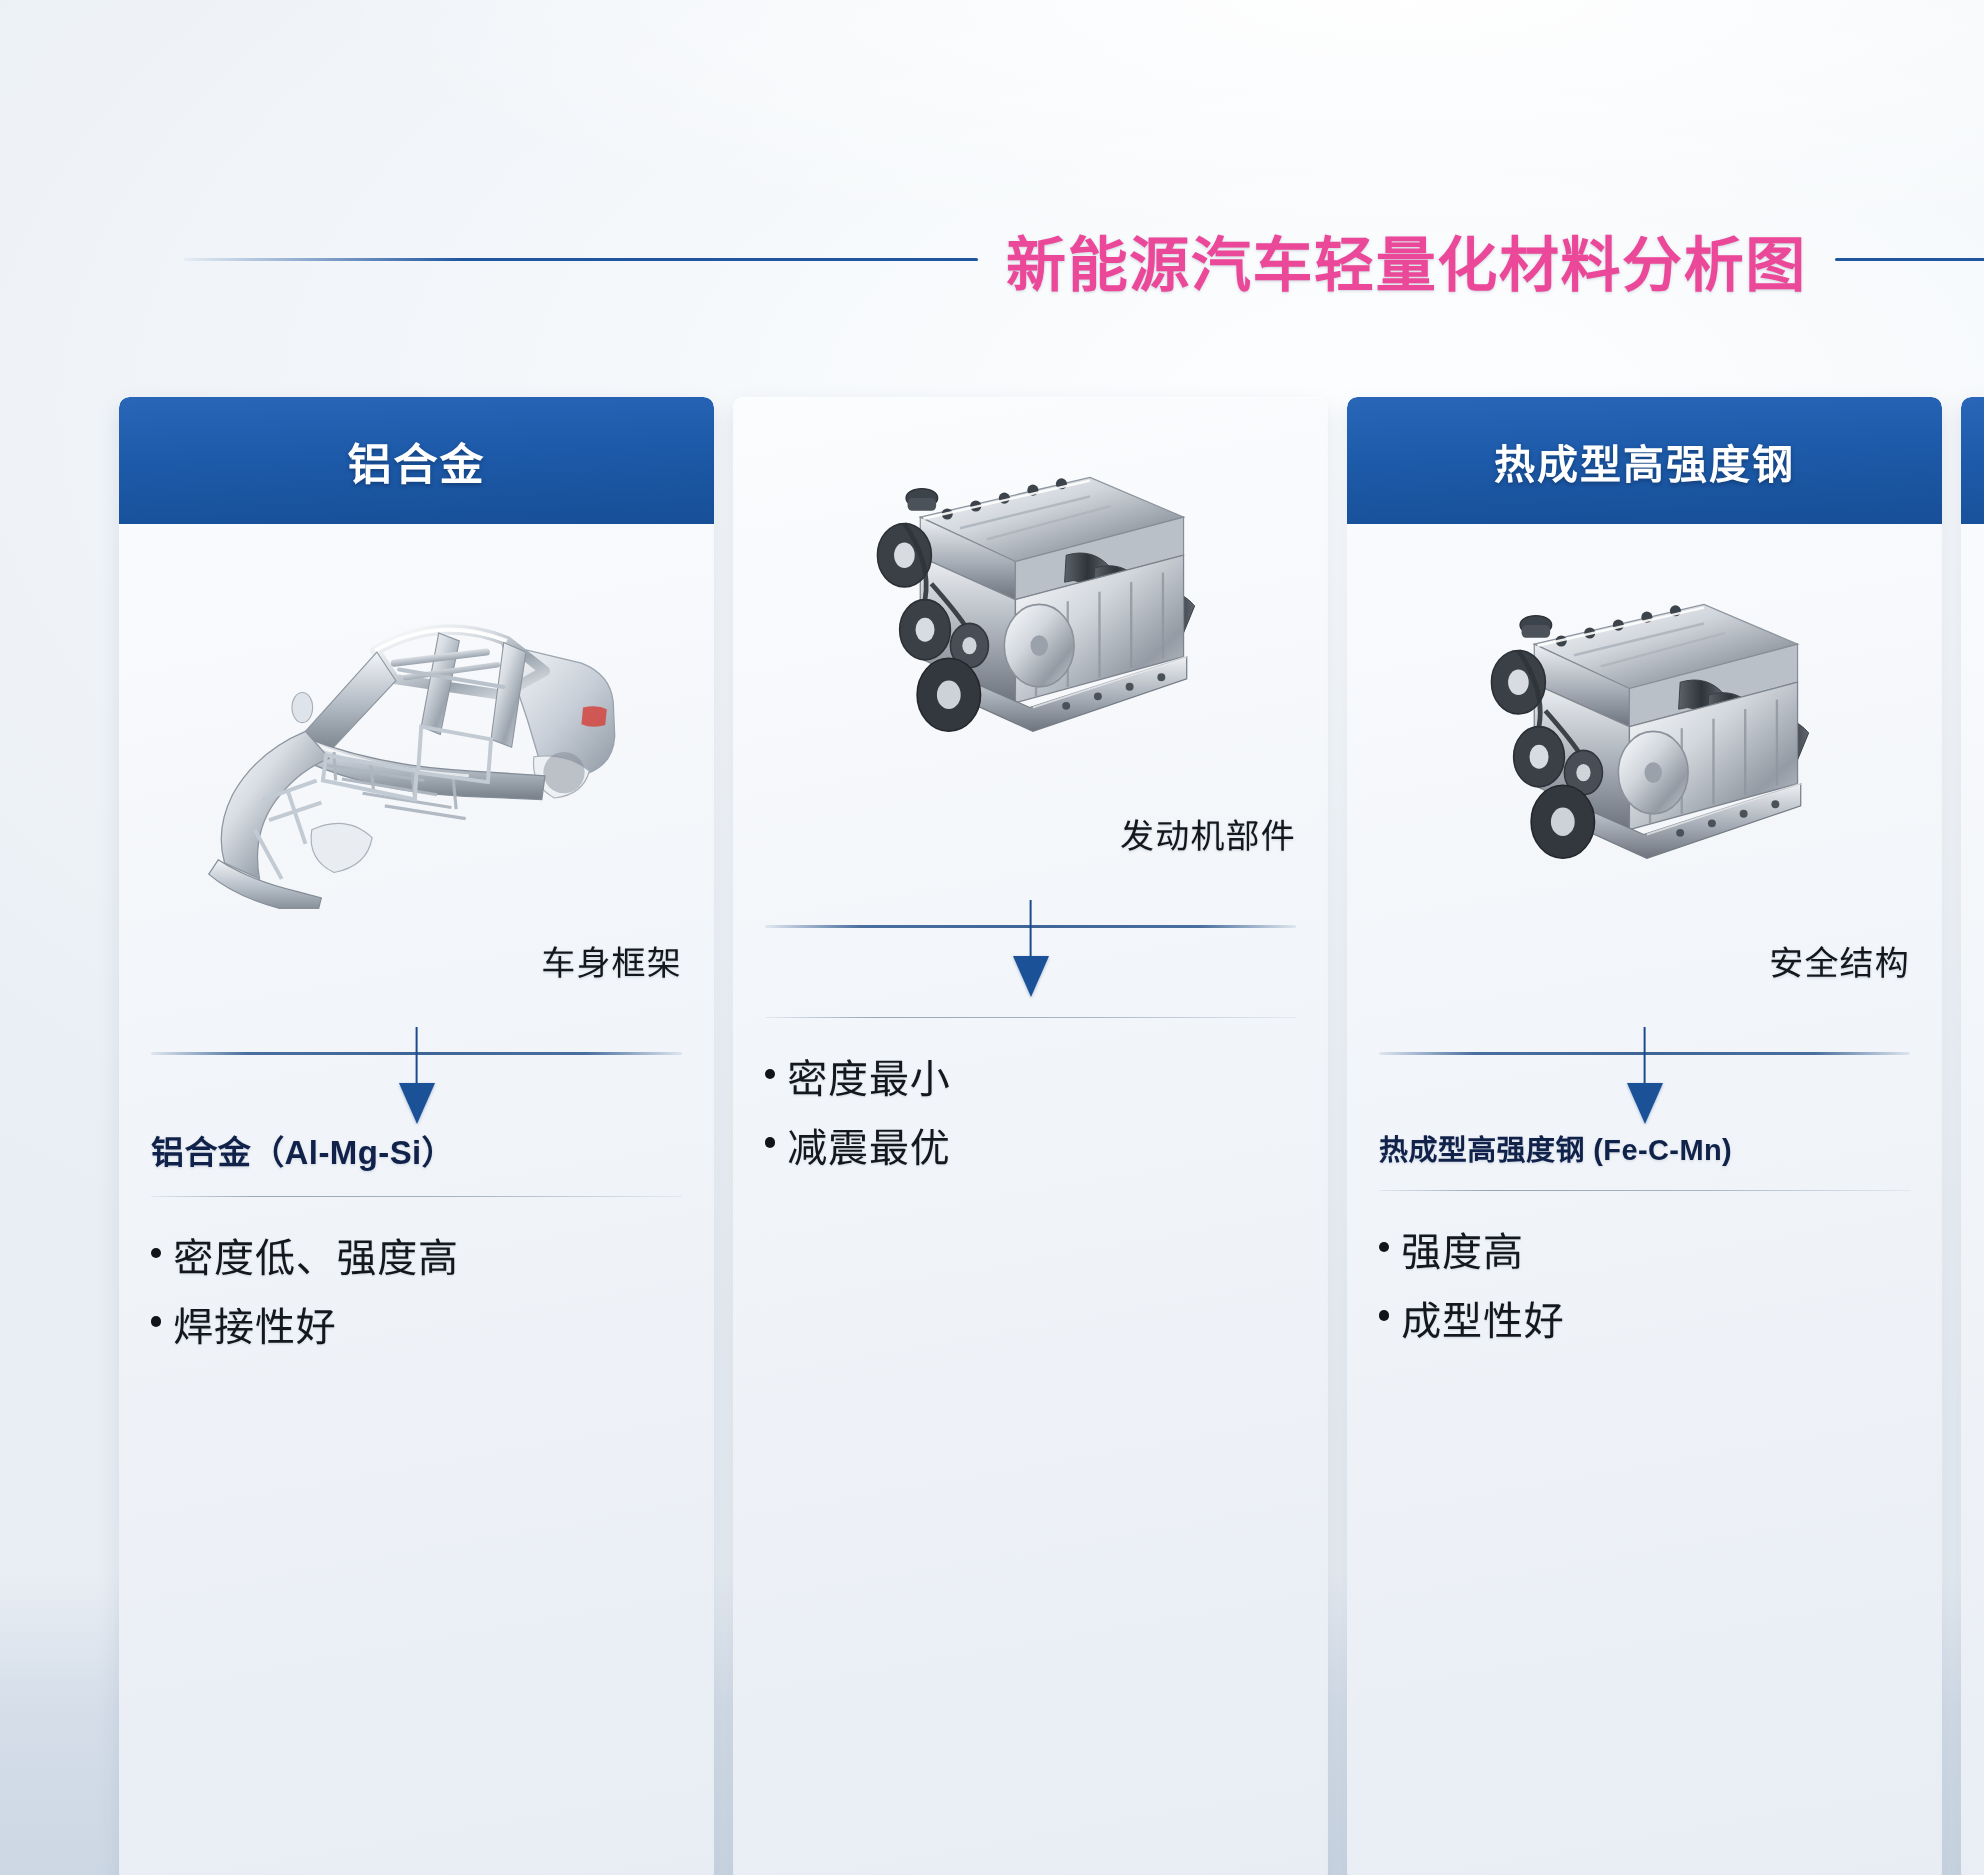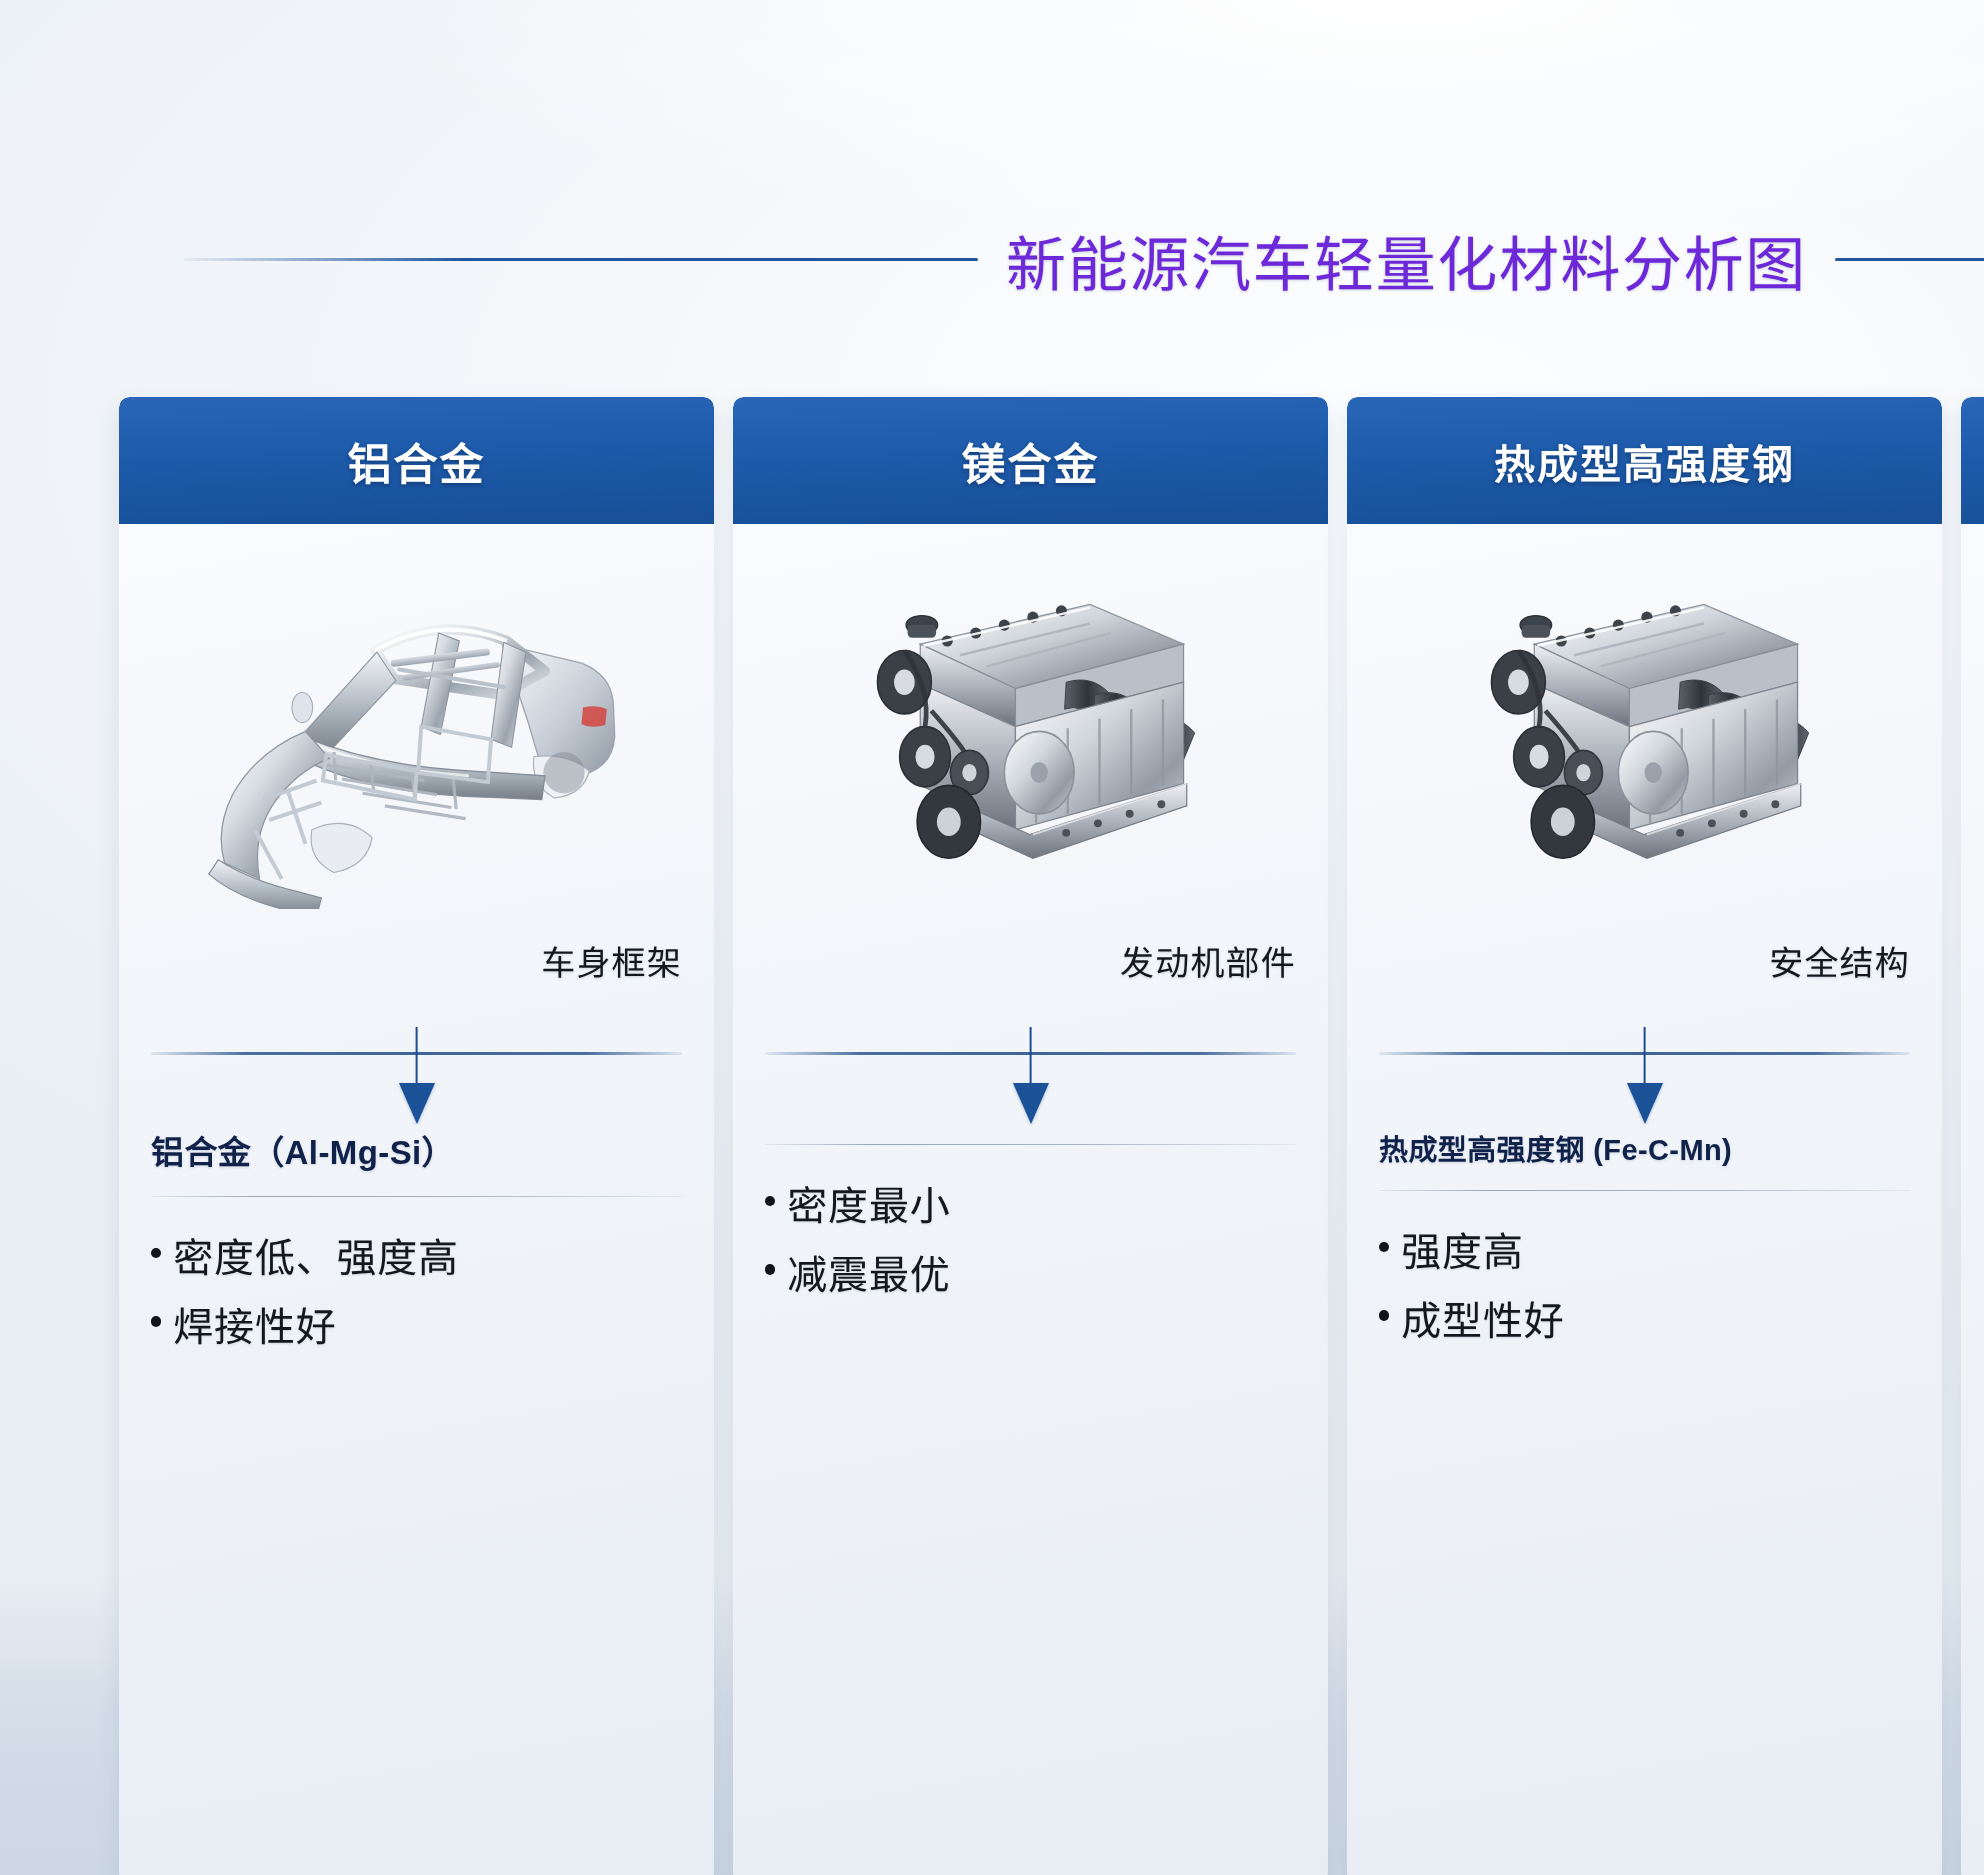--- a/index.html
+++ b/index.html
@@ -32,21 +32,21 @@
   }
   .title-rule{
     height:2.8px; width:794px;
     background:linear-gradient(90deg, rgba(31,86,160,.05) 0%, #20569f 35%, #20569f 100%);
     border-radius:1.6px;
   }
   .title-rule.right{
     background:linear-gradient(270deg, rgba(31,86,160,.05) 0%, #20569f 35%, #20569f 100%);
   }
   .title-text{
-    font-size:60px; font-weight:normal; color:#6d28d9;
+    font-size:60px; font-weight:bold; color:#ec4899;
     letter-spacing:1.6px; white-space:nowrap;
     padding:0 28px;
     text-shadow:0 1.2px 2.8px rgba(120,135,155,.35);
   }
 
   
   .cards{
     position:absolute; top:397px; left:119px;
     display:flex; gap:19px;
   }
@@ -256,23 +256,20 @@
         </li>
         <li>
           <span class="dot"></span>
           <span>焊接性好</span>
         </li>
       </ul>
     </div>
   </div>
 
   <div class="card c2">
-    <div class="card-header">
-      <div class="card-header-text">镁合金</div>
-    </div>
     <div class="card-body">
 
       <div class="illus">
         <svg class="art" width="405" height="341" viewBox="0 0 510 430" aria-hidden="true">
           <defs>
             <linearGradient id="eng1" x1="0" y1="0" x2="1" y2="1">
               <stop offset="0%" stop-color="#fdfdfe"></stop>
                 <stop offset="40%" stop-color="#d2d7dd"></stop>
               <stop offset="75%" stop-color="#949ba4"></stop>
                 <stop offset="100%" stop-color="#c9cfd6"></stop>

